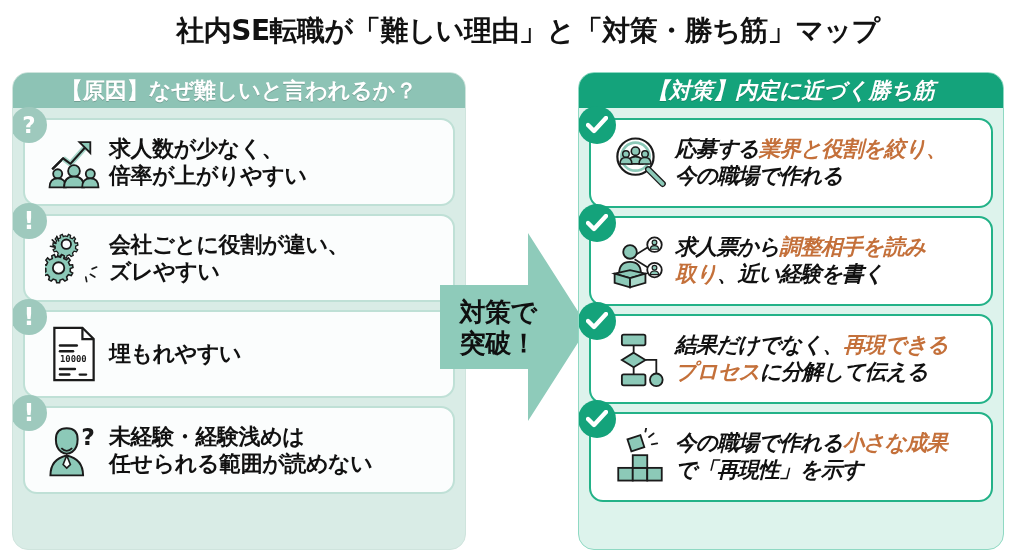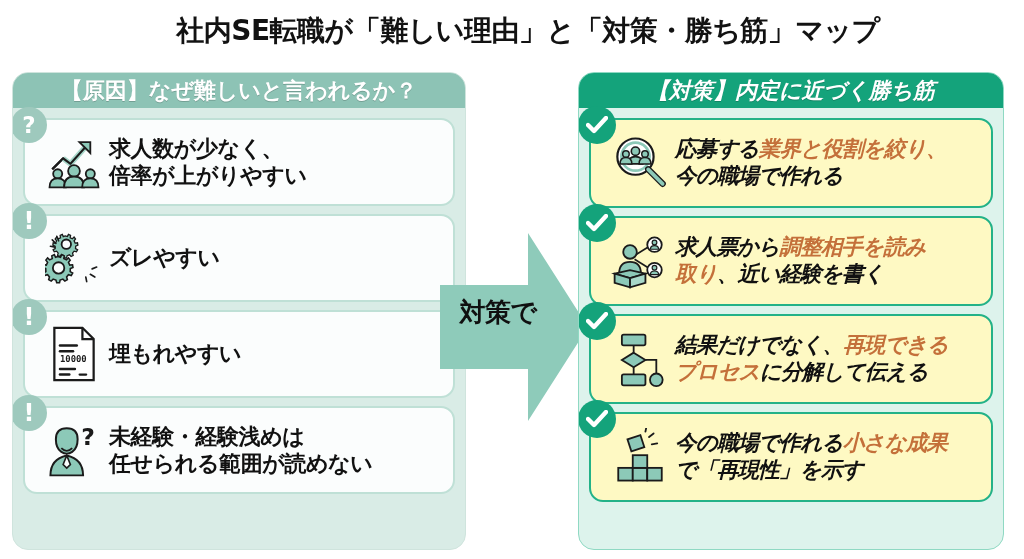--- a/index.html
+++ b/index.html
@@ -63,21 +63,21 @@
     background:#fbfdfd;
     border:2px solid #bfe0d6;
     border-radius:14px;
     height:88px;
     display:flex;align-items:center;
     padding-left:18px;
     box-sizing:border-box;
   }
   #panel-measure .card{
     border:2px solid #23b288;
-    background:#fef9c3;
+    background:#ffffff;
     height:90px;
   }
   .badge{
     position:absolute;
     left:-14px;top:-13px;
     width:36px;height:36px;border-radius:50%;
     display:flex;align-items:center;justify-content:center;
     color:#ffffff;font-weight:bold;font-size:23px;
     line-height:1;
     box-sizing:border-box;
@@ -163,20 +163,21 @@
             <line x1="8" y1="12" x2="12" y2="16"></line>
             <line x1="6" y1="19" x2="11" y2="20"></line>
             <line x1="13" y1="8" x2="15" y2="13"></line>
             <line x1="52" y1="44" x2="57" y2="42"></line>
             <line x1="50" y1="50" x2="55" y2="53"></line>
             <line x1="45" y1="53" x2="46" y2="58"></line>
           </g>
         </svg>
       </div>
       <div class="card-text">
+        <div>会社ごとに役割が違い、</div>
         <div>ズレやすい</div>
       </div>
     </div>
 
     <div class="card">
       <div class="badge ex">!</div>
       <div class="card-icon">
         <svg width="54" height="58" viewBox="0 0 54 62">
           <path d="M6 3 h30 l12 12 v44 h-42 z" fill="#ffffff" stroke="#1b1b1b" stroke-width="2.4"></path>
           <path d="M36 3 v12 h12" fill="none" stroke="#1b1b1b" stroke-width="2.4"></path>
@@ -216,20 +217,21 @@
 
   </div>
 </div>
 
 <div id="arrow-wrap">
   <svg id="arrow-shape" width="150" height="205" viewBox="0 0 150 205">
     <polygon points="0,60 88,60 88,8 148,102 88,196 88,144 0,144" fill="#8ecbba"></polygon>
   </svg>
   <div id="arrow-label">
     <div>対策で</div>
+    <div>突破！</div>
   </div>
 </div>
 
 <div class="panel" id="panel-measure">
   <div class="panel-header">【対策】内定に近づく勝ち筋</div>
   <div class="cards">
 
     <div class="card">
       <div class="badge ck">
         <svg width="22" height="18" viewBox="0 0 22 18">

